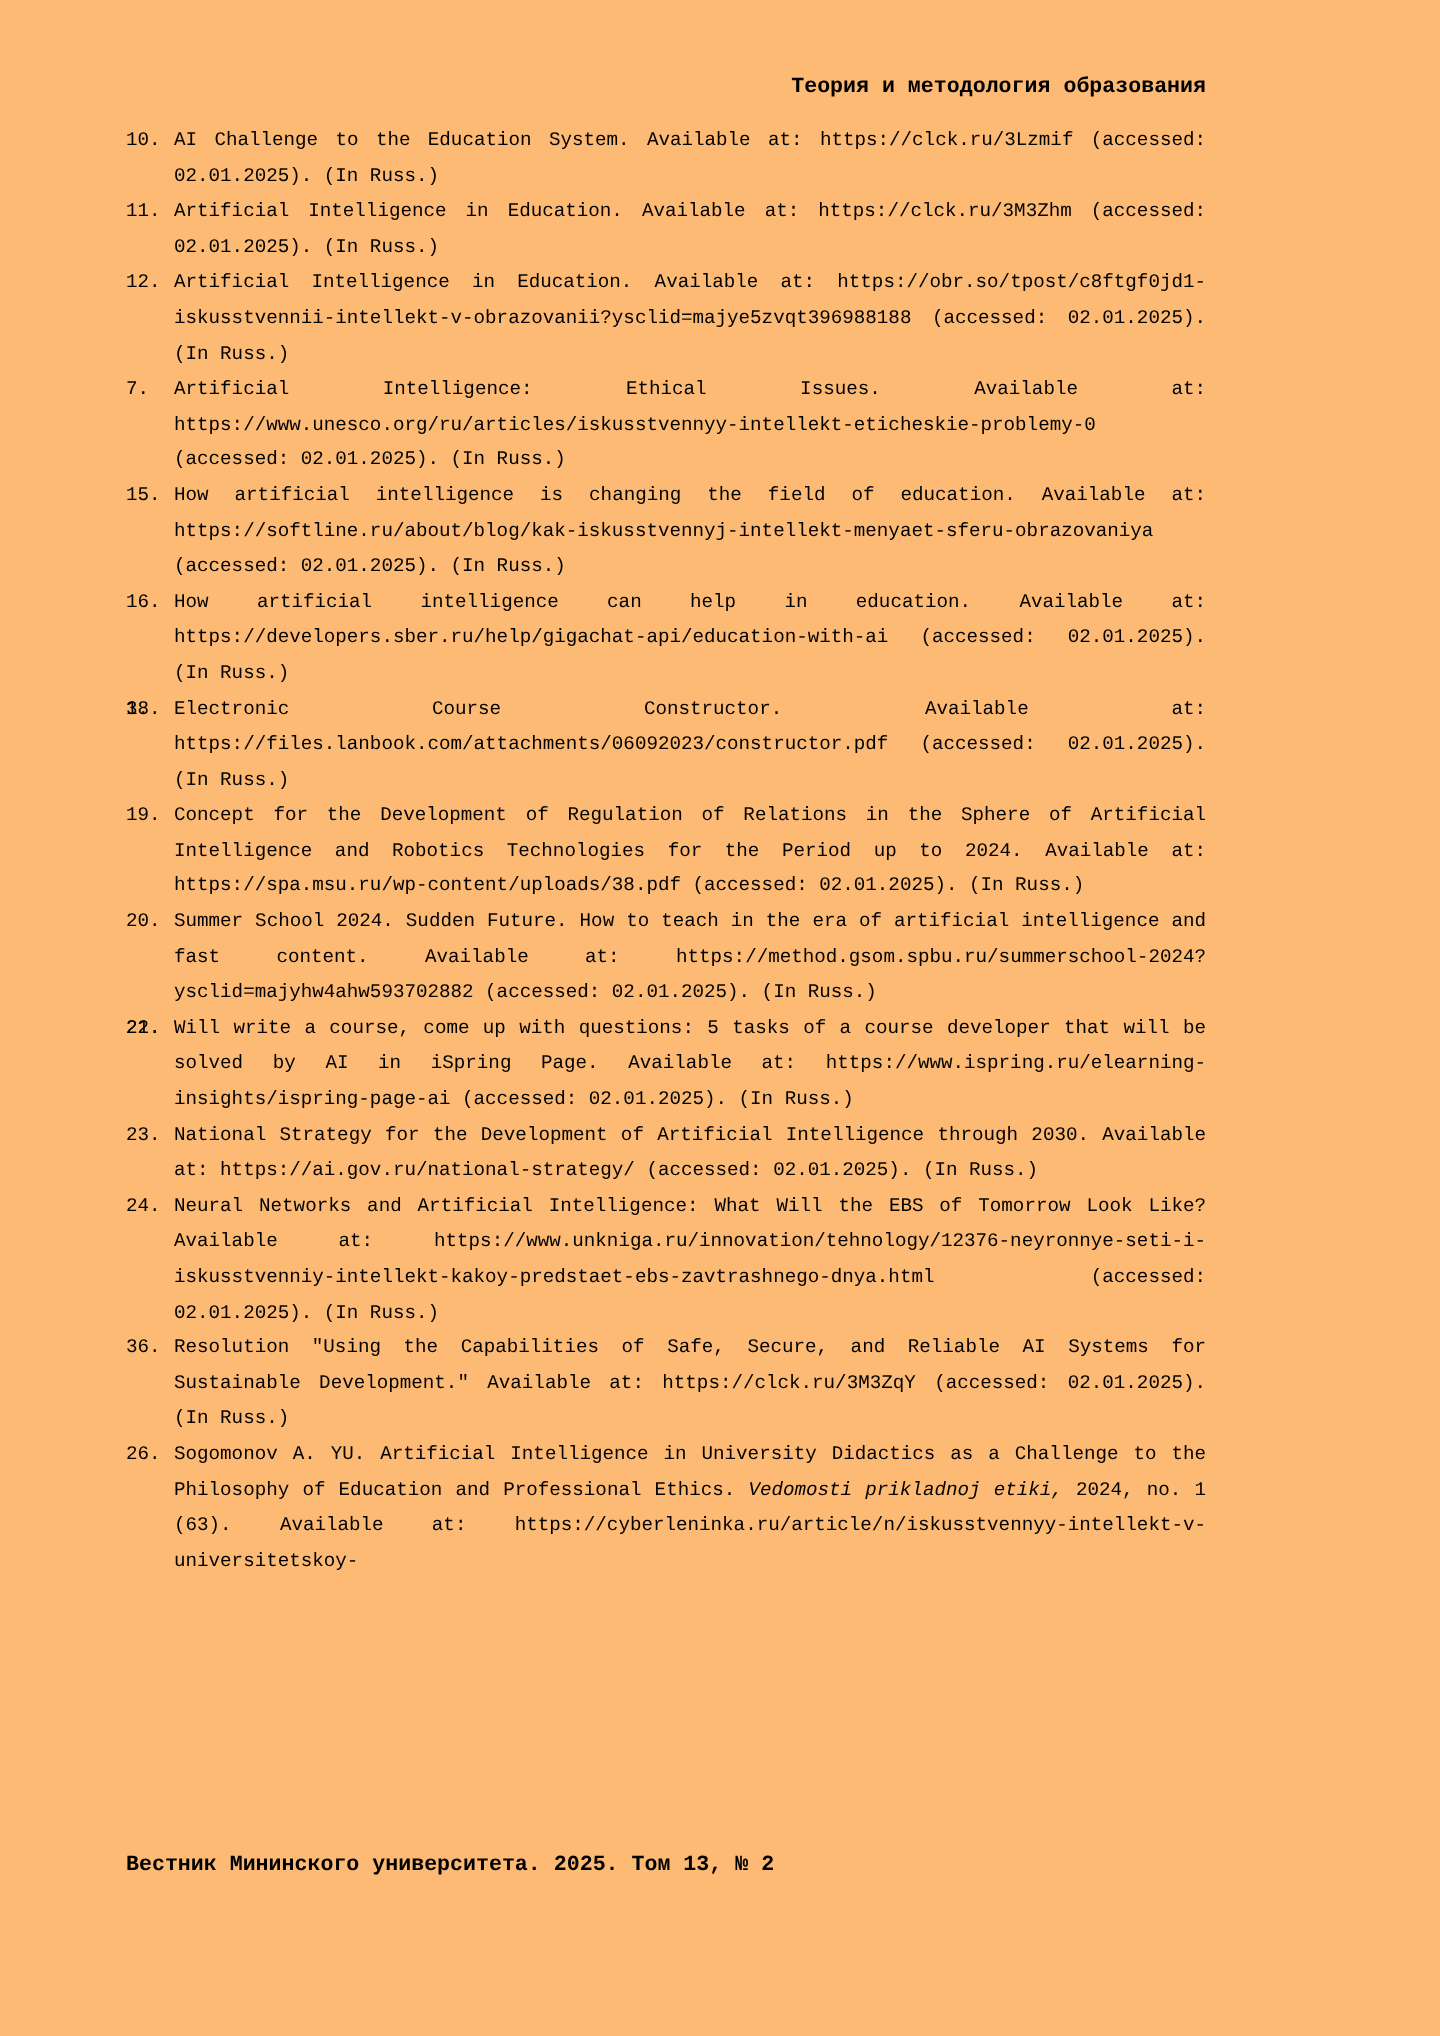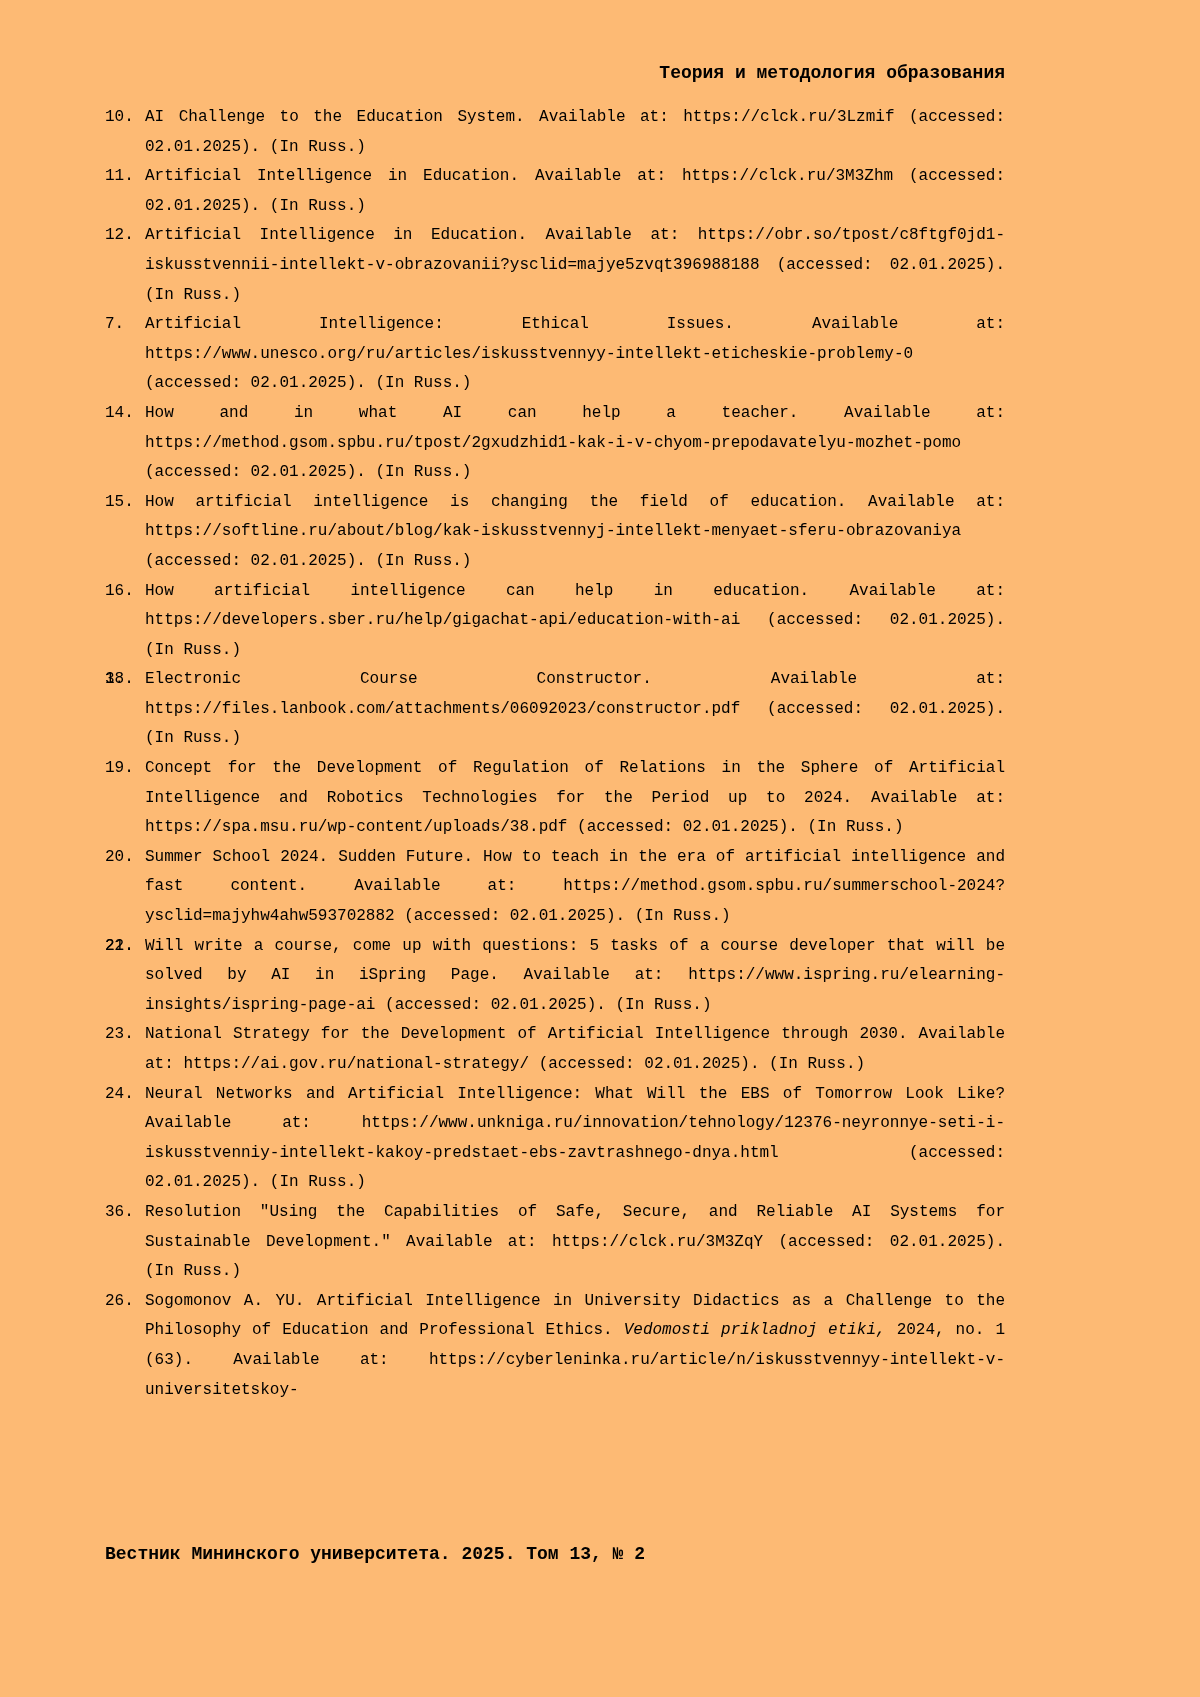--- a/index.html
+++ b/index.html
@@ -66,21 +66,20 @@
 
 <div class="page">
 
   <div class="running-header">Теория и методология образования</div>
 
   <div class="references">
       <div class="ref"><span class="ref-num">10.</span><span class="ref-text"><span class="seg-normal">AI Challenge to the Education System. Available at: https://clck.ru/3Lzmif (accessed: 02.01.2025). (In Russ.)</span></span></div>
       <div class="ref"><span class="ref-num">11.</span><span class="ref-text"><span class="seg-normal">Artificial Intelligence in Education. Available at: https://clck.ru/3M3Zhm (accessed: 02.01.2025). (In Russ.)</span></span></div>
       <div class="ref"><span class="ref-num">12.</span><span class="ref-text"><span class="seg-normal">Artificial Intelligence in Education. Available at: https://obr.so/tpost/c8ftgf0jd1-iskusstvennii-intellekt-v-obrazovanii?ysclid=majye5zvqt396988188 (accessed: 02.01.2025). (In Russ.)</span></span></div>
       <div class="ref"><span class="ref-num">7.</span><span class="ref-text"><span class="seg-normal">Artificial Intelligence: Ethical Issues. Available at: https://www.unesco.org/ru/articles/iskusstvennyy-intellekt-eticheskie-problemy-0 (accessed: 02.01.2025). (In Russ.)</span></span></div>
-      <div class="ref"><span class="ref-num">14.</span><span class="ref-text"><span class="seg-normal">How and in what AI can help a teacher. Available at: https://method.gsom.spbu.ru/tpost/2gxudzhid1-kak-i-v-chyom-prepodavatelyu-mozhet-pomo (accessed: 02.01.2025). (In Russ.)</span></span></div>
       <div class="ref"><span class="ref-num">15.</span><span class="ref-text"><span class="seg-normal">How artificial intelligence is changing the field of education. Available at: https://softline.ru/about/blog/kak-iskusstvennyj-intellekt-menyaet-sferu-obrazovaniya (accessed: 02.01.2025). (In Russ.)</span></span></div>
       <div class="ref"><span class="ref-num">16.</span><span class="ref-text"><span class="seg-normal">How artificial intelligence can help in education. Available at: https://developers.sber.ru/help/gigachat-api/education-with-ai (accessed: 02.01.2025). (In Russ.)</span></span></div>
       <div class="ref"><span class="ref-num">3.</span></div>
       <div class="ref"><span class="ref-num">18.</span><span class="ref-text"><span class="seg-normal">Electronic Course Constructor. Available at: https://files.lanbook.com/attachments/06092023/constructor.pdf (accessed: 02.01.2025). (In Russ.)</span></span></div>
       <div class="ref"><span class="ref-num">19.</span><span class="ref-text"><span class="seg-normal">Concept for the Development of Regulation of Relations in the Sphere of Artificial Intelligence and Robotics Technologies for the Period up to 2024. Available at: https://spa.msu.ru/wp-content/uploads/38.pdf (accessed: 02.01.2025). (In Russ.)</span></span></div>
       <div class="ref"><span class="ref-num">20.</span><span class="ref-text"><span class="seg-normal">Summer School 2024. Sudden Future. How to teach in the era of artificial intelligence and fast content. Available at: https://method.gsom.spbu.ru/summerschool-2024?ysclid=majyhw4ahw593702882 (accessed: 02.01.2025). (In Russ.)</span></span></div>
       <div class="ref"><span class="ref-num">21.</span></div>
       <div class="ref"><span class="ref-num">22.</span><span class="ref-text"><span class="seg-normal">Will write a course, come up with questions: 5 tasks of a course developer that will be solved by AI in iSpring Page. Available at: https://www.ispring.ru/elearning-insights/ispring-page-ai (accessed: 02.01.2025). (In Russ.)</span></span></div>
       <div class="ref"><span class="ref-num">23.</span><span class="ref-text"><span class="seg-normal">National Strategy for the Development of Artificial Intelligence through 2030. Available at: https://ai.gov.ru/national-strategy/ (accessed: 02.01.2025). (In Russ.)</span></span></div>
       <div class="ref"><span class="ref-num">24.</span><span class="ref-text"><span class="seg-normal">Neural Networks and Artificial Intelligence: What Will the EBS of Tomorrow Look Like? Available at: https://www.unkniga.ru/innovation/tehnology/12376-neyronnye-seti-i-iskusstvenniy-intellekt-kakoy-predstaet-ebs-zavtrashnego-dnya.html (accessed: 02.01.2025). (In Russ.)</span></span></div>

